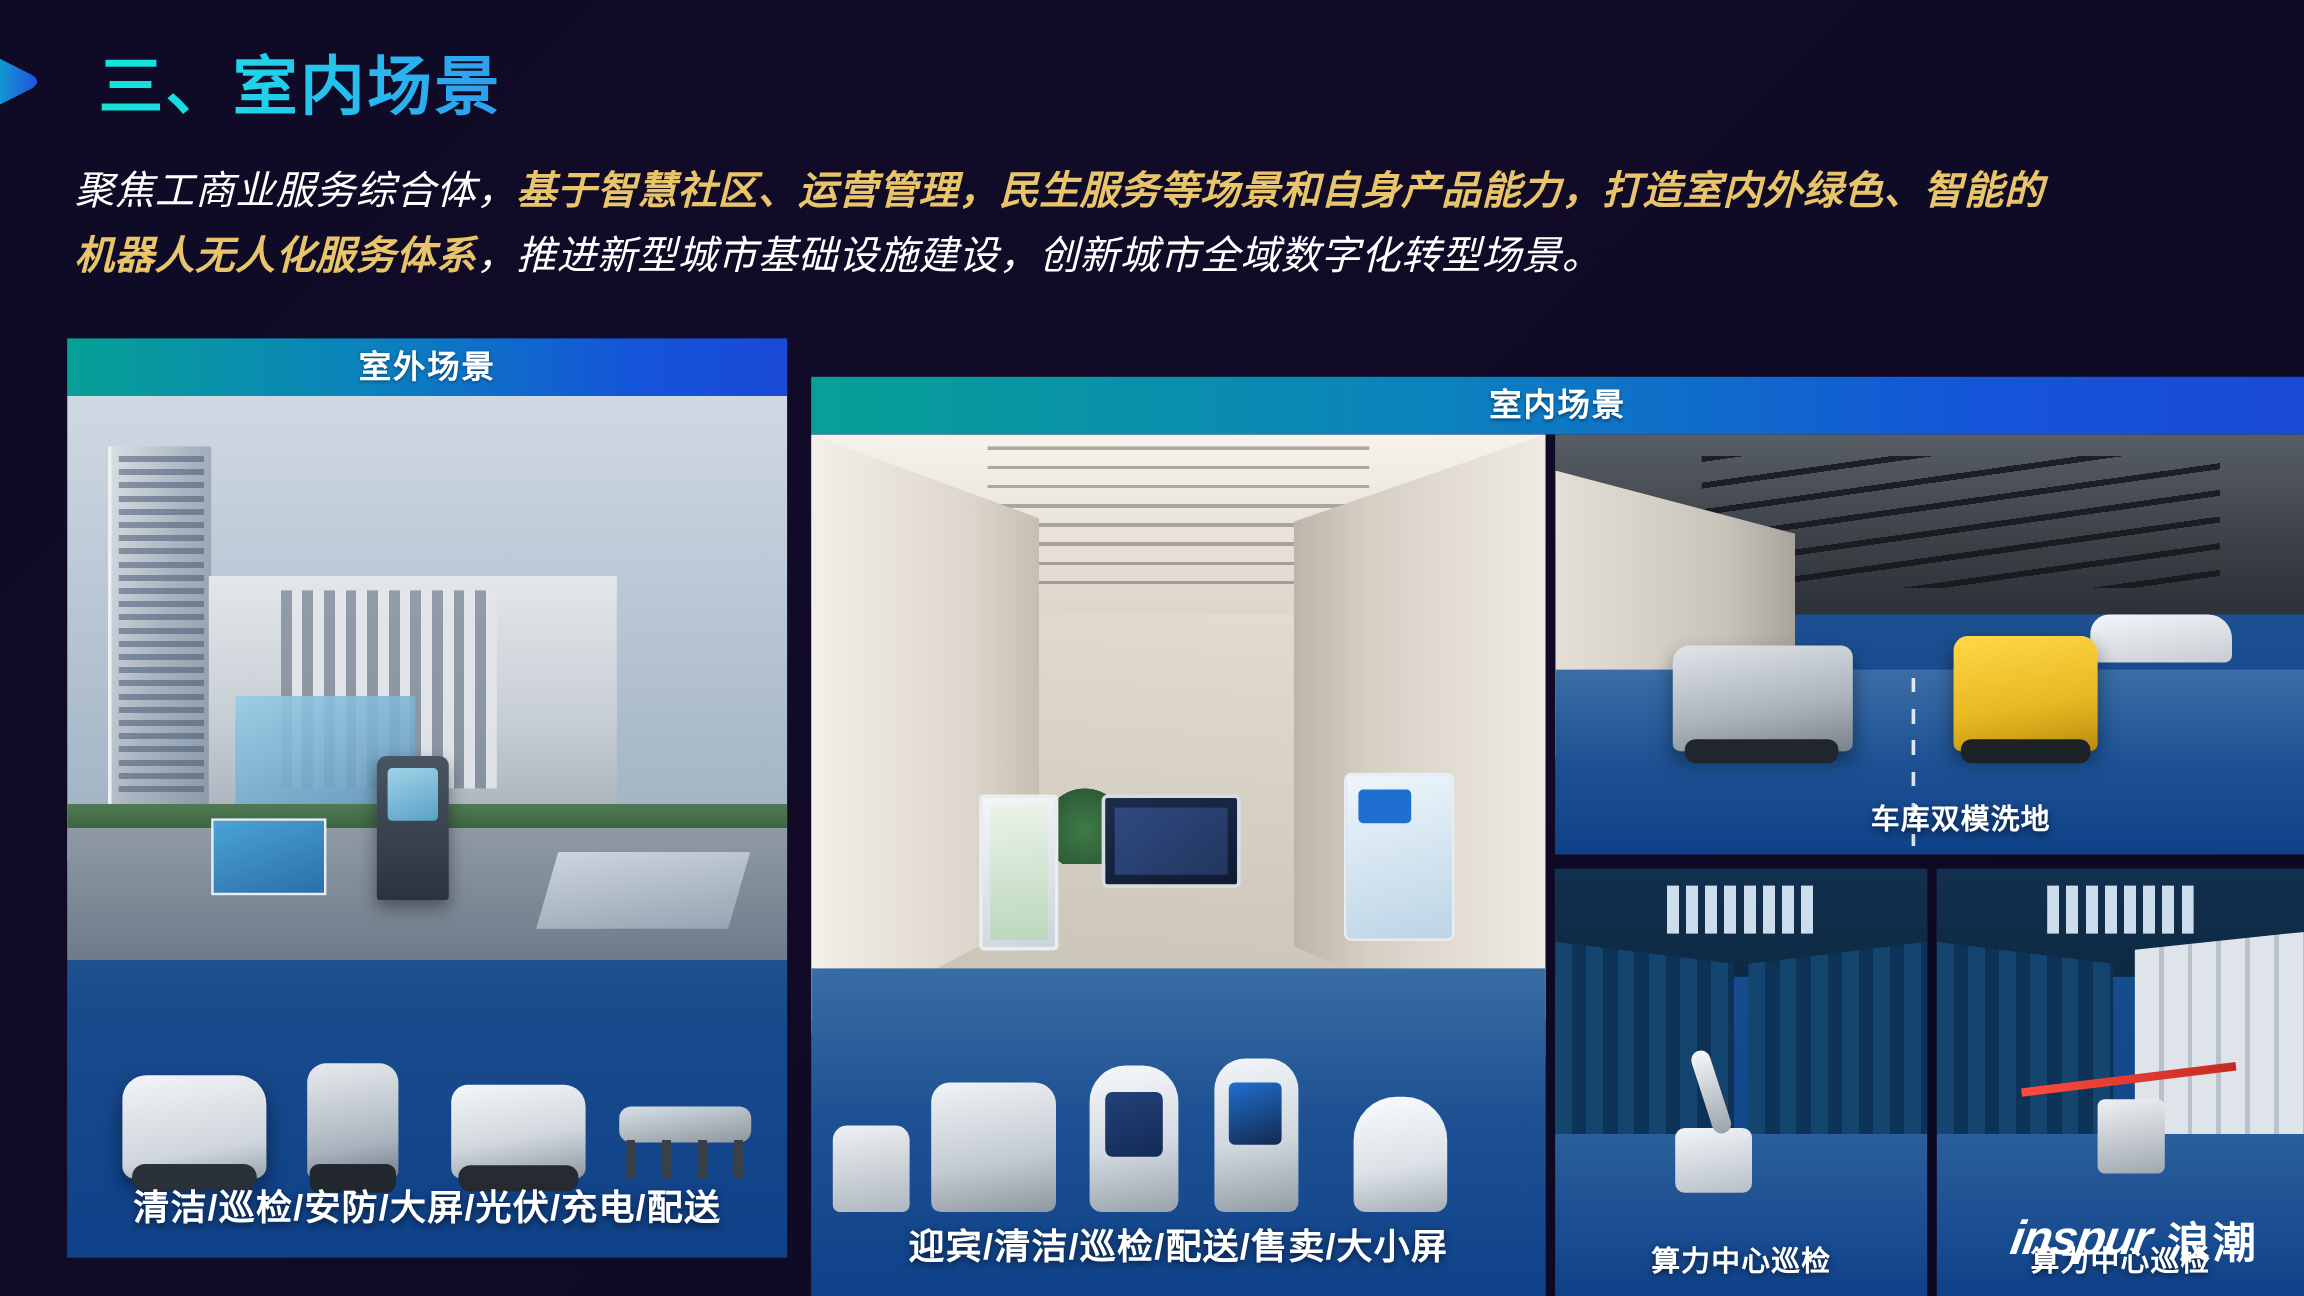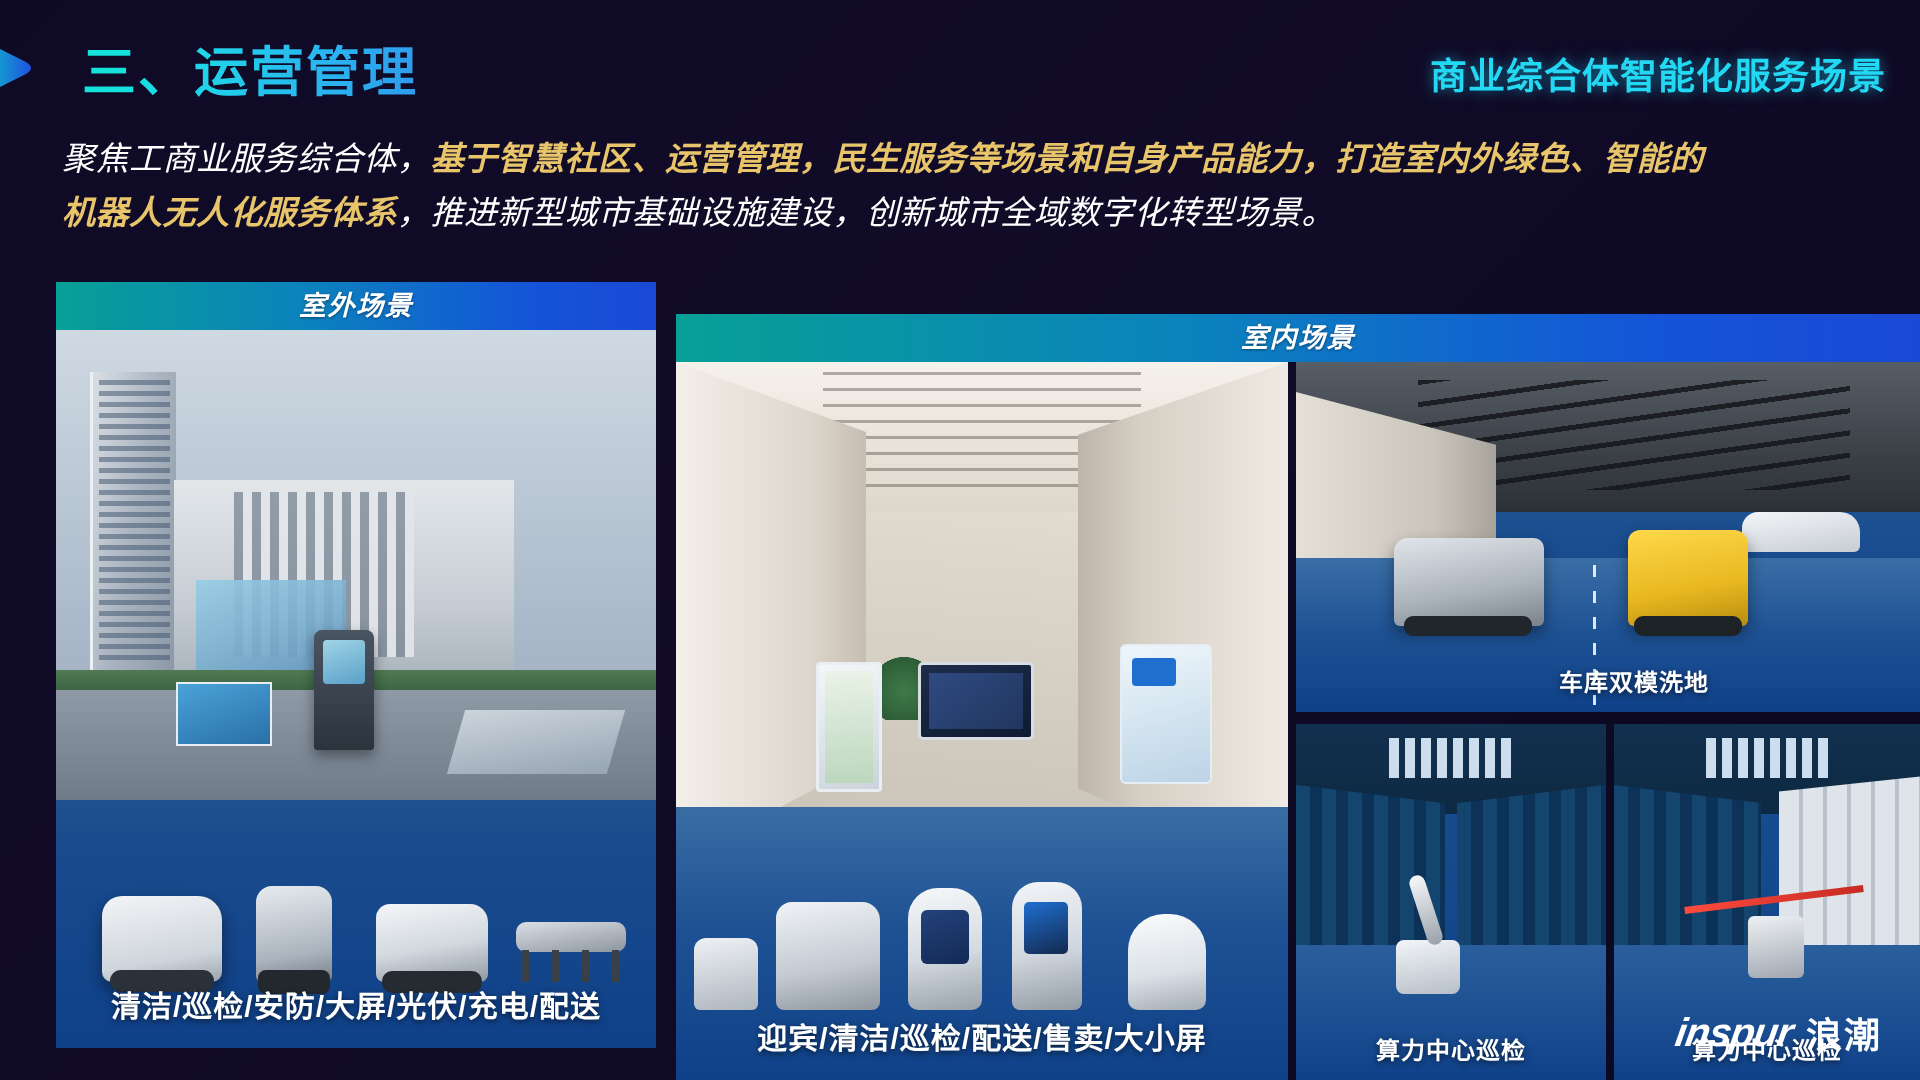--- a/index.html
+++ b/index.html
@@ -38,21 +38,20 @@
 
   
   .panels { position:absolute; left:56px; top:282px; }
 
   .panel { position:absolute; }
   .panel-head {
     height:48px; line-height:48px; text-align:center;
     color:#fff; font-size:27px; font-weight:bold; letter-spacing:1.5px;
     background:linear-gradient(90deg,#07a096 0%,#0b82bd 42%,#1455d8 78%,#1a49d6 100%);
     text-shadow:0 1px 3px rgba(0,0,0,.45);
-    font-style:italic;
   }
   .panel-body { position:relative; overflow:hidden; background:#123a7a; }
 
   .cap {
     position:absolute; left:0; width:100%; text-align:center;
     color:#fff; font-weight:bold; letter-spacing:1px;
     text-shadow:0 2px 6px rgba(0,0,0,.6);
   }
   .cap-big { bottom:22px; font-size:30px; }
   .cap-sm  { bottom:14px; font-size:24px; }
@@ -233,22 +232,21 @@
     <svg class="chev" viewBox="0 0 110 84">
       <defs>
         <linearGradient id="chevGrad" x1="0" y1="0" x2="1" y2="0">
           <stop offset="0%" stop-color="#0bbfae"></stop>
           <stop offset="55%" stop-color="#139fd0"></stop>
           <stop offset="100%" stop-color="#1f53e0"></stop>
         </linearGradient>
       </defs>
       <path d="M0 0 L72 36 Q82 42 72 48 L0 84 Z" fill="url(#chevGrad)"></path>
     </svg>
-    <div class="title-main">三、运营管理</div>
-    <div class="title-right">商业综合体智能化服务场景</div>
+    <div class="title-main">三、室内场景</div>
   </div>
 
   <div class="para">
     <span class="ln"><span>聚焦工商业服务综合体，</span><span class="hl">基于智慧社区、运营管理，民生服务等场景和自身产品能力，打造室内外绿色、智能的</span></span>
     <span class="ln"><span class="hl">机器人无人化服务体系</span><span>，推进新型城市基础设施建设，创新城市全域数字化转型场景。</span></span>
   </div>
 
   <div class="panels">
 
     <div class="panel" id="p-outdoor">

